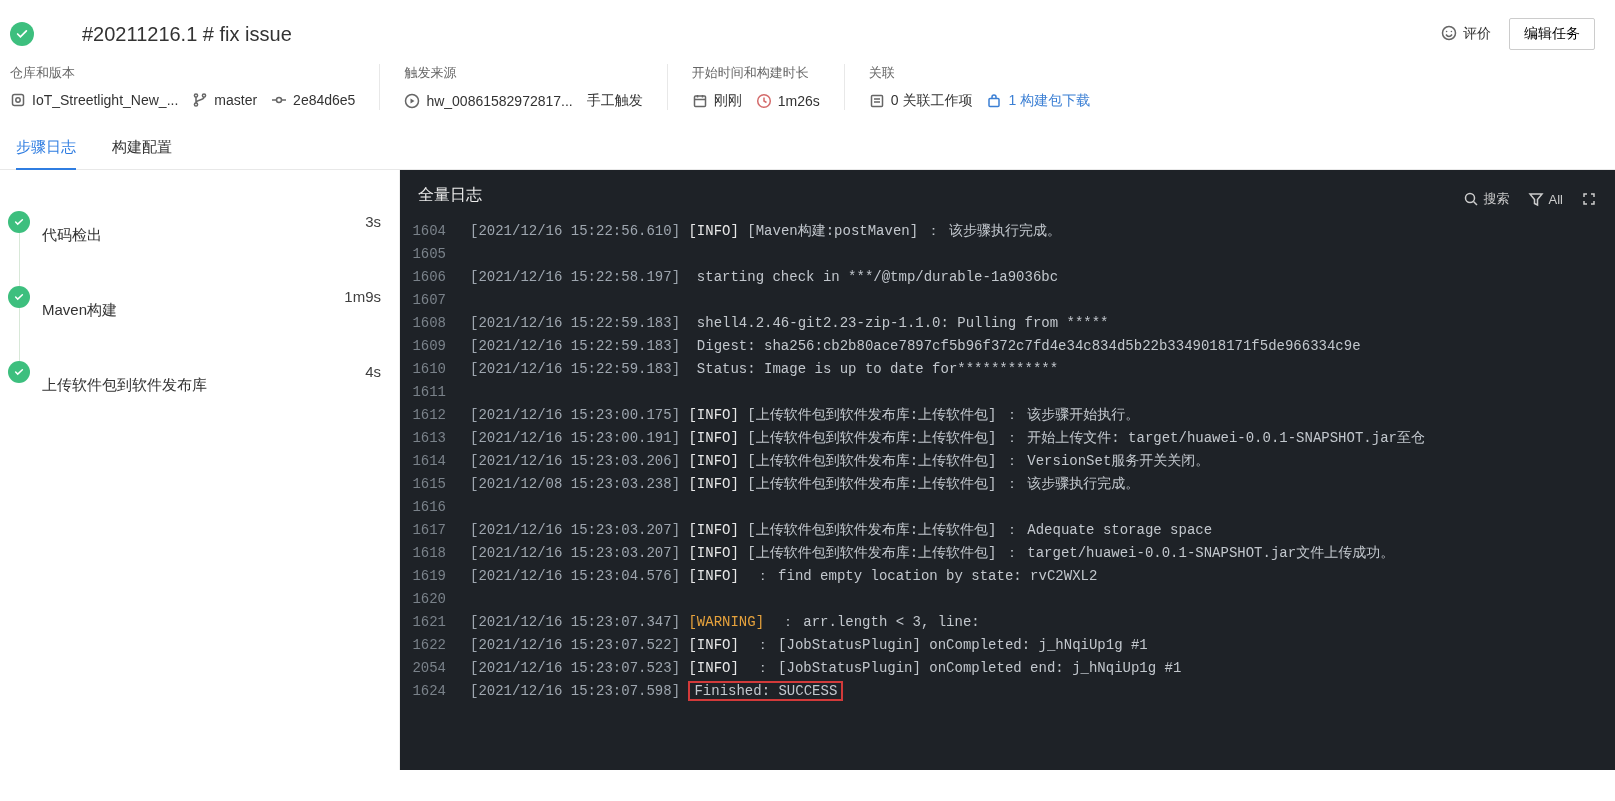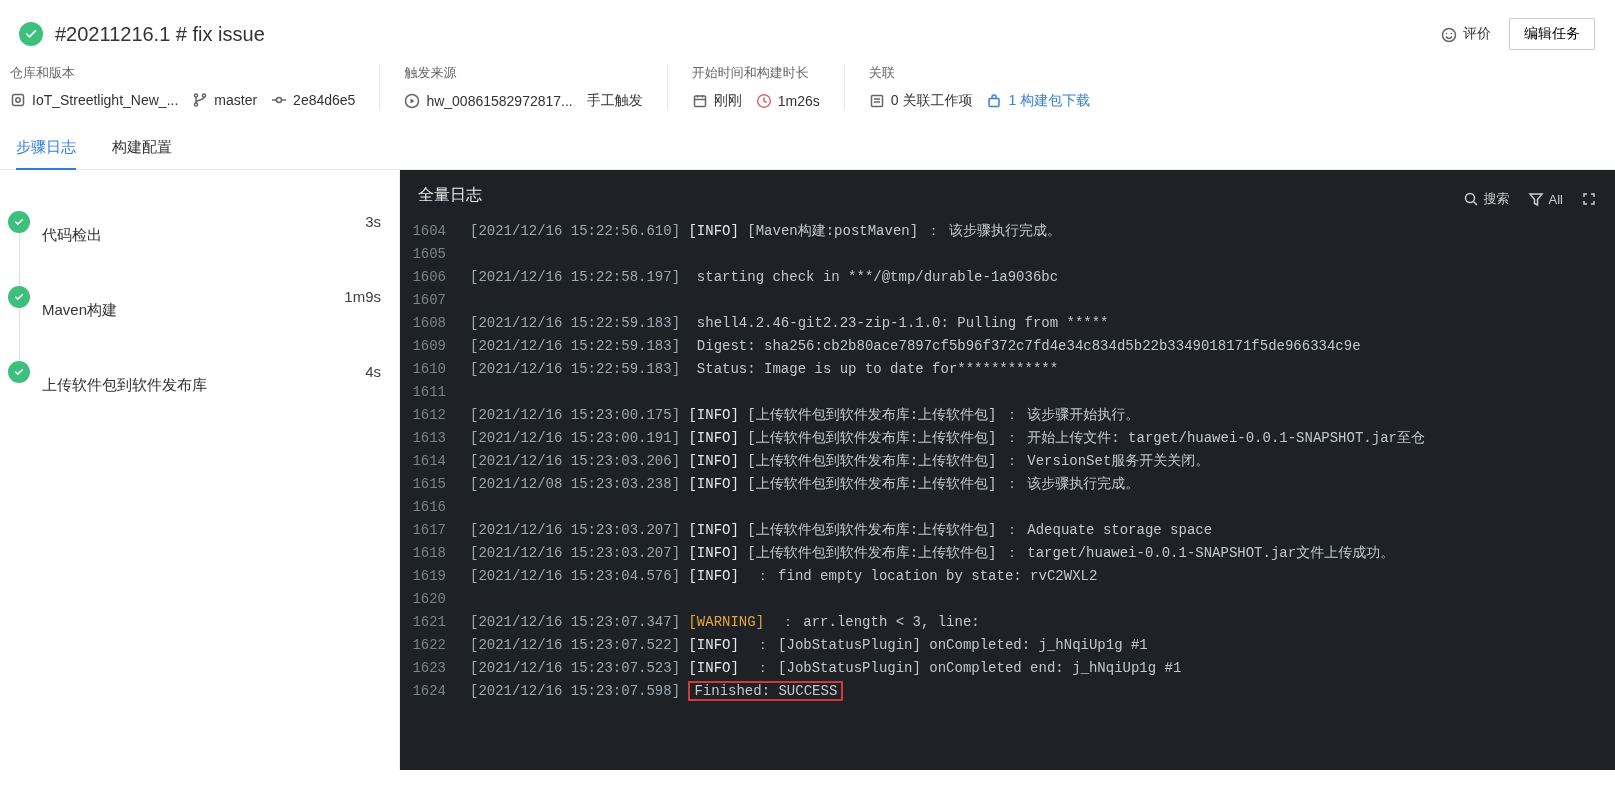--- a/index.html
+++ b/index.html
@@ -1,22 +1,22 @@
 <!DOCTYPE html>
 <html><head>
 <meta charset="utf-8">
 <style>
 * { margin: 0; padding: 0; box-sizing: border-box; }
 body { font-family: -apple-system, BlinkMacSystemFont, "Segoe UI", Arial, sans-serif; font-size: 14px; color: #333; background: #fff; width: 1615px; }
-.header { display: flex; align-items: center; padding: 18px 20px 14px 19px; }
+.header { display: flex; align-items: center; padding: 18px 20px 14px 10px; gap: 36px; }
 .check-icon { width: 24px; height: 24px; border-radius: 50%; background: #3dbf7e; display: flex; align-items: center; justify-content: center; margin-right: 12px; flex-shrink: 0; }
 .check-icon svg { width: 14px; height: 14px; }
 .title { font-size: 20px; color: #333; flex: 1; }
 .header-actions { display: flex; align-items: center; gap: 18px; }
-.btn-text { display: flex; align-items: flex-end; gap: 6px; color: #333; cursor: pointer; font-size: 14px; }
+.btn-text { display: flex; align-items: flex-start; gap: 6px; color: #333; cursor: pointer; font-size: 14px; }
 .btn-outline { border: 1px solid #ccc; padding: 6px 14px; border-radius: 2px; background: #fff; cursor: pointer; font-size: 14px; }
 .info-bar { display: flex; padding: 0 10px 18px 10px; gap: 0; }
 .info-group { padding: 0 24px; border-right: 1px solid #e8e8e8; }
 .info-group:first-child { padding-left: 0; }
 .info-group:last-child { border-right: none; }
 .info-label { color: #666; font-size: 13px; margin-bottom: 10px; }
 .info-content { display: flex; align-items: center; gap: 14px; color: #333; font-size: 14px; }
 .info-item { display: flex; align-items: center; gap: 6px; }
 .link-blue { color: #3b7fd4; cursor: pointer; }
 .icon-sm { width: 16px; height: 16px; display: inline-flex; align-items: center; justify-content: center; }
@@ -253,17 +253,17 @@
         <div class="log-line"><span class="ln">1613</span><span class="lc"><span class="ts">[2021/12/16 15:23:00.191]</span> <span class="info-tag">[INFO]</span><span> [上传软件包到软件发布库:上传软件包] ： 开始上传文件: target/huawei-0.0.1-SNAPSHOT.jar至仓</span></span></div>
         <div class="log-line"><span class="ln">1614</span><span class="lc"><span class="ts">[2021/12/16 15:23:03.206]</span> <span class="info-tag">[INFO]</span><span> [上传软件包到软件发布库:上传软件包] ： VersionSet服务开关关闭。</span></span></div>
         <div class="log-line"><span class="ln">1615</span><span class="lc"><span class="ts">[2021/12/08 15:23:03.238]</span> <span class="info-tag">[INFO]</span><span> [上传软件包到软件发布库:上传软件包] ： 该步骤执行完成。</span></span></div>
         <div class="log-line"><span class="ln">1616</span><span class="lc"><span></span></span></div>
         <div class="log-line"><span class="ln">1617</span><span class="lc"><span class="ts">[2021/12/16 15:23:03.207]</span> <span class="info-tag">[INFO]</span><span> [上传软件包到软件发布库:上传软件包] ： Adequate storage space</span></span></div>
         <div class="log-line"><span class="ln">1618</span><span class="lc"><span class="ts">[2021/12/16 15:23:03.207]</span> <span class="info-tag">[INFO]</span><span> [上传软件包到软件发布库:上传软件包] ： target/huawei-0.0.1-SNAPSHOT.jar文件上传成功。</span></span></div>
         <div class="log-line"><span class="ln">1619</span><span class="lc"><span class="ts">[2021/12/16 15:23:04.576]</span> <span class="info-tag">[INFO]</span><span>  ： find empty location by state: rvC2WXL2</span></span></div>
         <div class="log-line"><span class="ln">1620</span><span class="lc"><span></span></span></div>
         <div class="log-line"><span class="ln">1621</span><span class="lc"><span class="ts">[2021/12/16 15:23:07.347]</span> <span class="warn-tag">[WARNING]</span><span>  ： arr.length &lt; 3, line:</span></span></div>
         <div class="log-line"><span class="ln">1622</span><span class="lc"><span class="ts">[2021/12/16 15:23:07.522]</span> <span class="info-tag">[INFO]</span><span>  ： [JobStatusPlugin] onCompleted: j_hNqiUp1g #1</span></span></div>
-        <div class="log-line"><span class="ln">1623</span><span class="lc"><span class="ts">[2021/12/16 15:23:07.523]</span> <span class="info-tag">[INFO]</span><span>  ： [JobStatusPlugin] onCompleted end: j_hNqiUp1g #1</span></span></div>
+        <div class="log-line"><span class="ln">2054</span><span class="lc"><span class="ts">[2021/12/16 15:23:07.523]</span> <span class="info-tag">[INFO]</span><span>  ： [JobStatusPlugin] onCompleted end: j_hNqiUp1g #1</span></span></div>
         <div class="log-line"><span class="ln">1624</span><span class="lc"><span class="ts">[2021/12/16 15:23:07.598]</span> <span class="red-box">Finished: SUCCESS</span></span></div>
       </div>
   </div>
 </div>
 
 </body></html>

